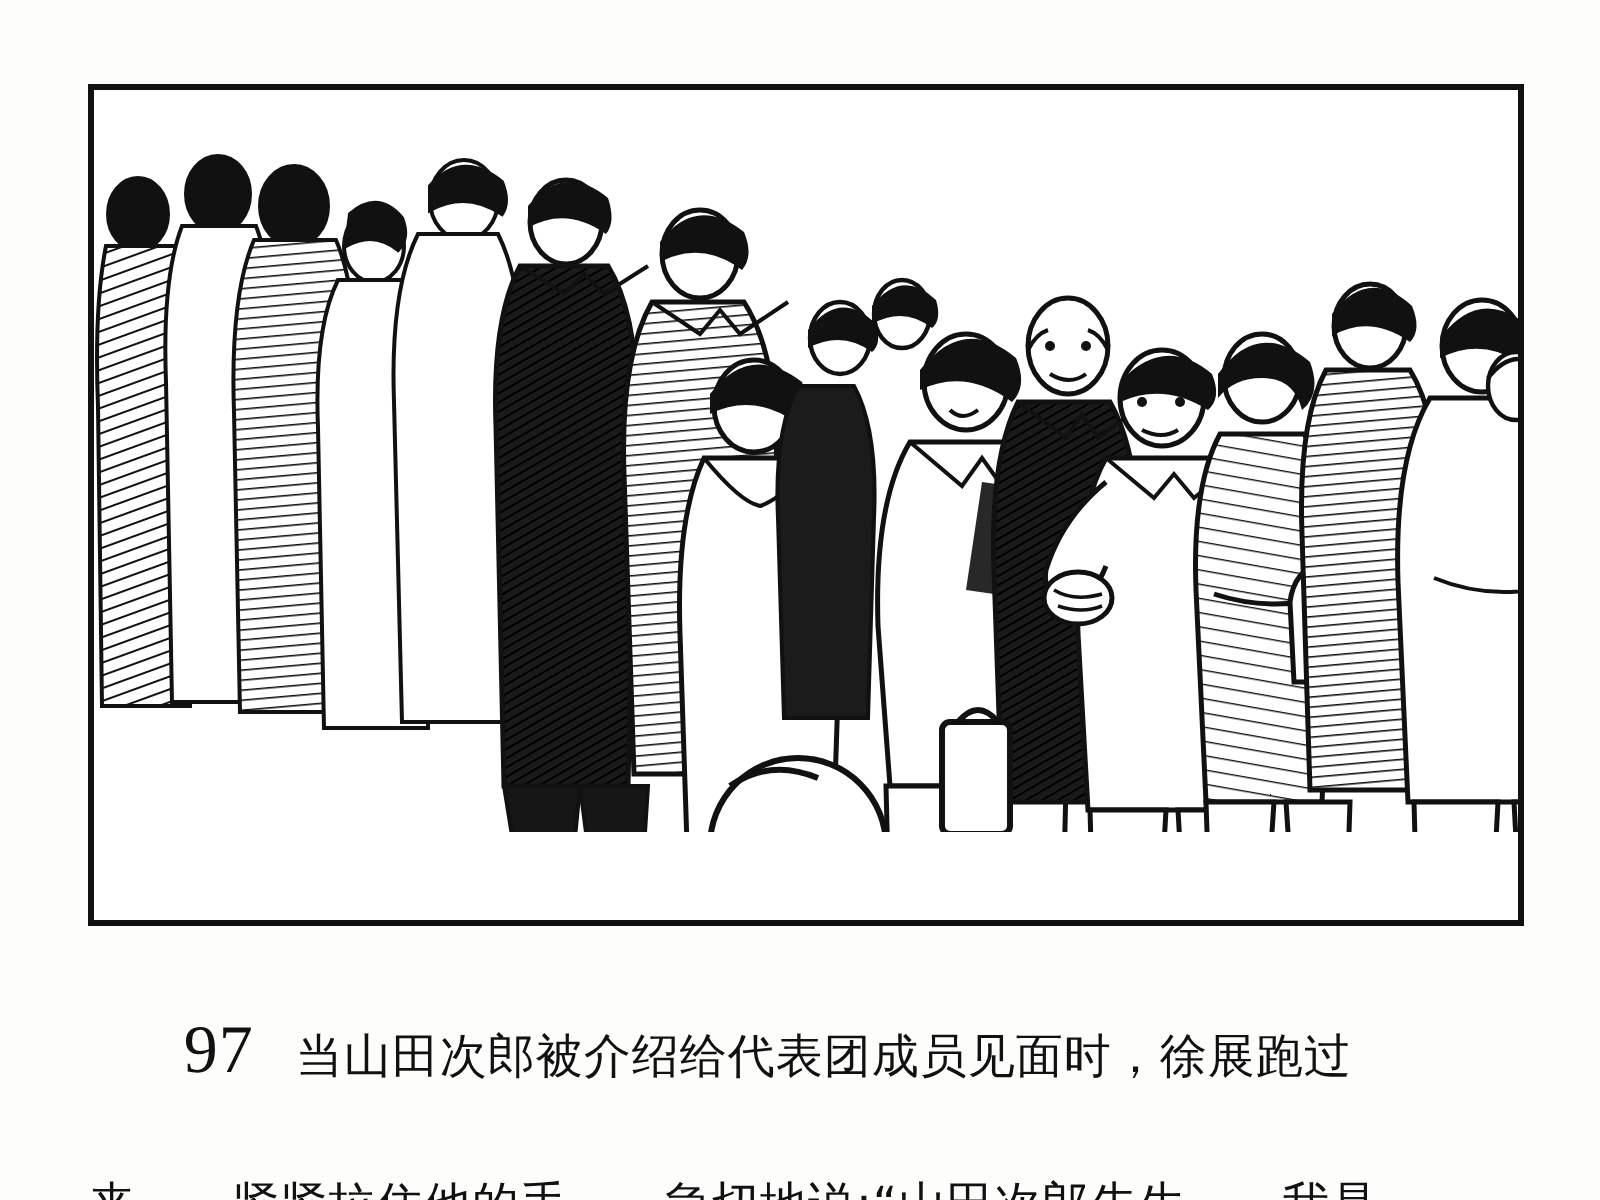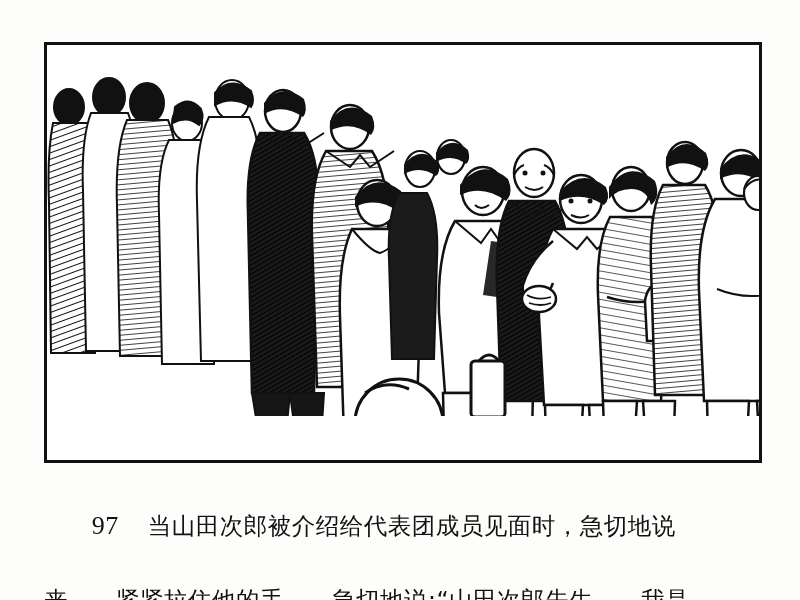--- a/index.html
+++ b/index.html
@@ -54,21 +54,21 @@
     font-size: 23.5px;
     line-height: 37px;
     color: #111;
     letter-spacing: 0.5px;
   }
   .caption-line { white-space: pre; }
   .caption .num {
     display: inline-block;
     min-width: 56px;
     font-family: "Liberation Serif", serif;
-    font-size: 26px;
+    font-size: 34px;
   }
 </style>
 </head>
 <body>
 
 <div class="page">
 
   <div class="panel">
     <div class="panel-inner">
 
@@ -229,19 +229,19 @@
           <path d="M697 144 q14 -18 30 -2" fill="none" stroke="#111" stroke-width="2.2"></path>
         </g>
       </svg>
 
       <div class="ground"></div>
     </div>
   </div>
 
   <div class="caption">
     <div class="caption-line">
-      <span class="num">97</span><span>当山田次郎被介绍给代表团成员见面时，急切地说</span>
+      <span class="num">97</span><span>当山田次郎被介绍给代表团成员见面时，徐展跑过</span>
     </div>
     <div class="caption-line">来，　紧紧拉住他的手，　急切地说:“山田次郎先生，　我是</div>
 
   </div>
 
 </div>
 
 </body></html>

